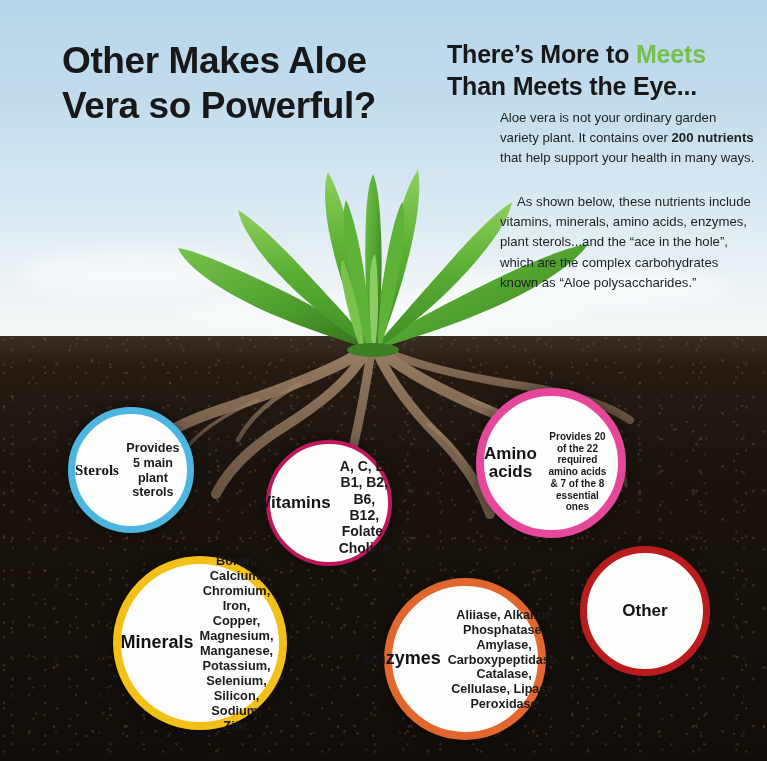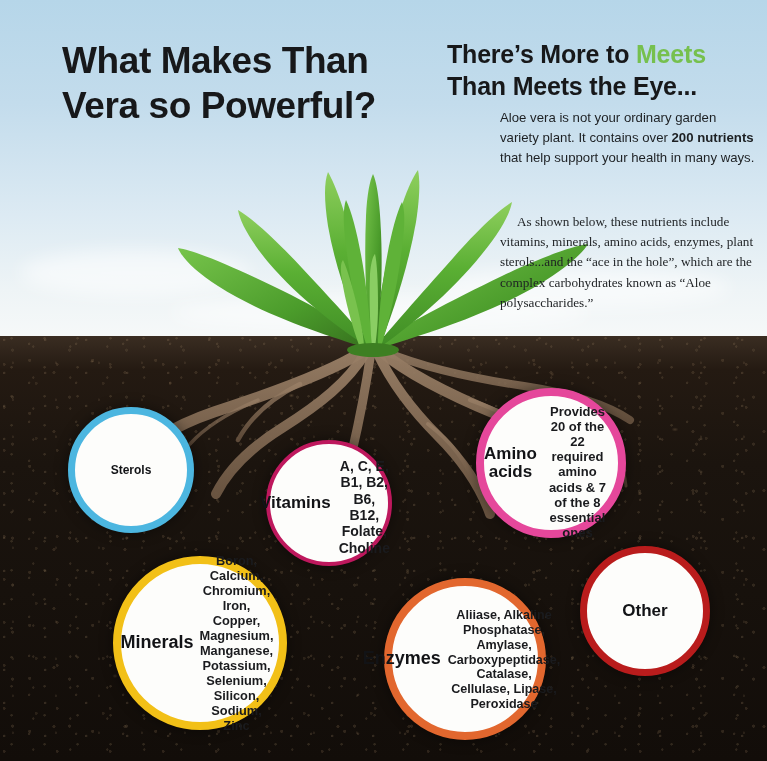--- a/index.html
+++ b/index.html
@@ -91,53 +91,53 @@
     font-size:25px; font-weight:700; line-height:1.28;
     color:#17181a; letter-spacing:-.2px;
   }
   .h-right .accent { color:#76c04e; }
 
   .para {
     position:absolute; left:500px; width:258px;
     font-size:13.2px; line-height:1.53; color:#1d2023;
   }
   .para.p1 { top:108px; }
-  .para.p2 { top:212px; text-indent:17px;font-family:Liberation Serif, serif; }
+  .para.p2 { top:192px; text-indent:17px; }
   .para b { font-weight:700; }
 
   
   .bubble {
     position:absolute; border-radius:50%;
     background:#fdfdfb; display:flex; 
     align-items:center; justify-content:center; text-align:center;
     box-shadow:0 0 14px rgba(0,0,0,.45);
   }
   .bubble .title { font-weight:700; color:#121316; line-height:1.08; }
   .bubble .desc  { font-weight:700; color:#1a1b1e; line-height:1.17; }
 
   #b-sterols {
     left:68px; top:407px; width:126px; height:126px;
     border:7px solid #4cb6e0;
   }
-  #b-sterols .title { font-size:12px; }
+  #b-sterols .title { font-size:15px;font-family:Liberation Serif, serif; }
   #b-sterols .desc  { font-size:12.6px; margin-top:1px; padding:0 7px; }
 
   #b-vitamins {
     left:266px; top:440px; width:126px; height:126px;
     border:4px solid #be185d;
   }
   #b-vitamins .title { font-size:17px; }
   #b-vitamins .desc  { font-size:14px; margin-top:8px; padding:0 8px; }
 
   #b-amino {
     left:476px; top:388px; width:150px; height:150px;
     border:8px solid #e5479b;
   }
   #b-amino .title { font-size:17px; }
-  #b-amino .desc  { font-size:13px; margin-top:18px; padding:0 9px; }
+  #b-amino .desc  { font-size:10px; margin-top:18px; padding:0 9px; }
 
   #b-minerals {
     left:113px; top:556px; width:174px; height:174px;
     border:8px solid #f2c017;
   }
   #b-minerals .title { font-size:18px; }
   #b-minerals .desc  { font-size:12.8px; margin-top:2px; padding:0 6px; }
 
   #b-enzymes {
     left:384px; top:578px; width:162px; height:162px;
@@ -228,34 +228,35 @@
 
       <path d="M372 348 C 370 326, 369 298, 370 274 C 371 262, 373 256, 375 254
                C 377 262, 378 282, 378 306 C 378 326, 376 340, 375 348 Z" fill="#8ace63"></path>
       <path d="M360 348 C 352 326, 345 300, 342 280 C 340 268, 341 262, 343 260
                C 347 268, 353 288, 358 310 C 362 328, 364 340, 364 348 Z" fill="#79c24e"></path>
 
       <ellipse cx="373" cy="350" rx="26" ry="7" fill="#3d7f22"></ellipse>
     </g>
   </svg>
 
-  <div class="h-left">What Makes Than Vera so Powerful?</div>
+  <div class="h-left">Other Makes Aloe Vera so Powerful?</div>
 
   <div class="h-right">
     <span>There’s More to </span><span class="accent">Meets</span><span> Than Meets the Eye...</span>
   </div>
 
   <div class="para p1">
     <span>Aloe vera is not your ordinary garden variety plant. It contains over </span><b>200 nutrients</b><span> that help support your health in many ways.</span>
   </div>
 
   <div class="para p2">As shown below, these nutrients include vitamins, minerals, amino acids, enzymes, plant sterols...and the “ace in the hole”, which are the complex carbohydrates known as “Aloe polysaccharides.”</div>
 
   <div class="bubble" id="b-sterols">
     <div class="title">Sterols</div>
+    <div class="desc">Provides 5 main plant sterols</div>
   </div>
 
   <div class="bubble" id="b-vitamins">
     <div class="title">Vitamins</div>
     <div class="desc">A, C, E, B1, B2, B6, B12, Folate, Choline</div>
   </div>
 
   <div class="bubble" id="b-amino">
     <div class="title">Amino acids</div>
     <div class="desc">Provides 20 of the 22 required amino acids &amp; 7 of the 8 essential ones</div>

